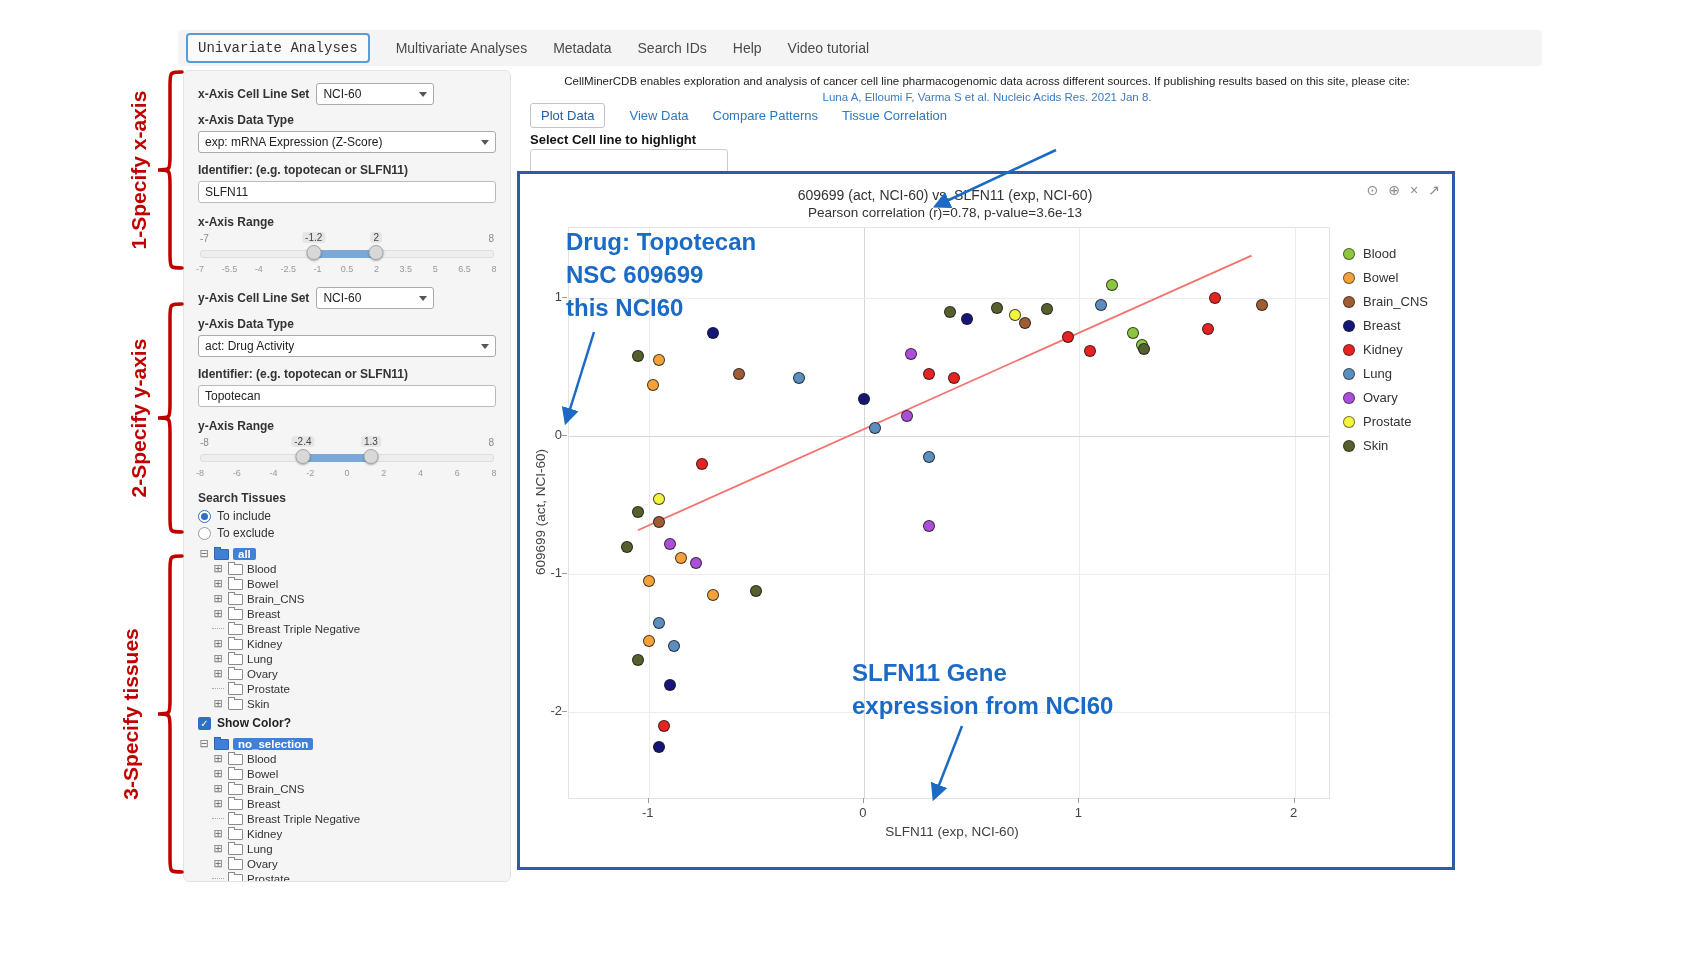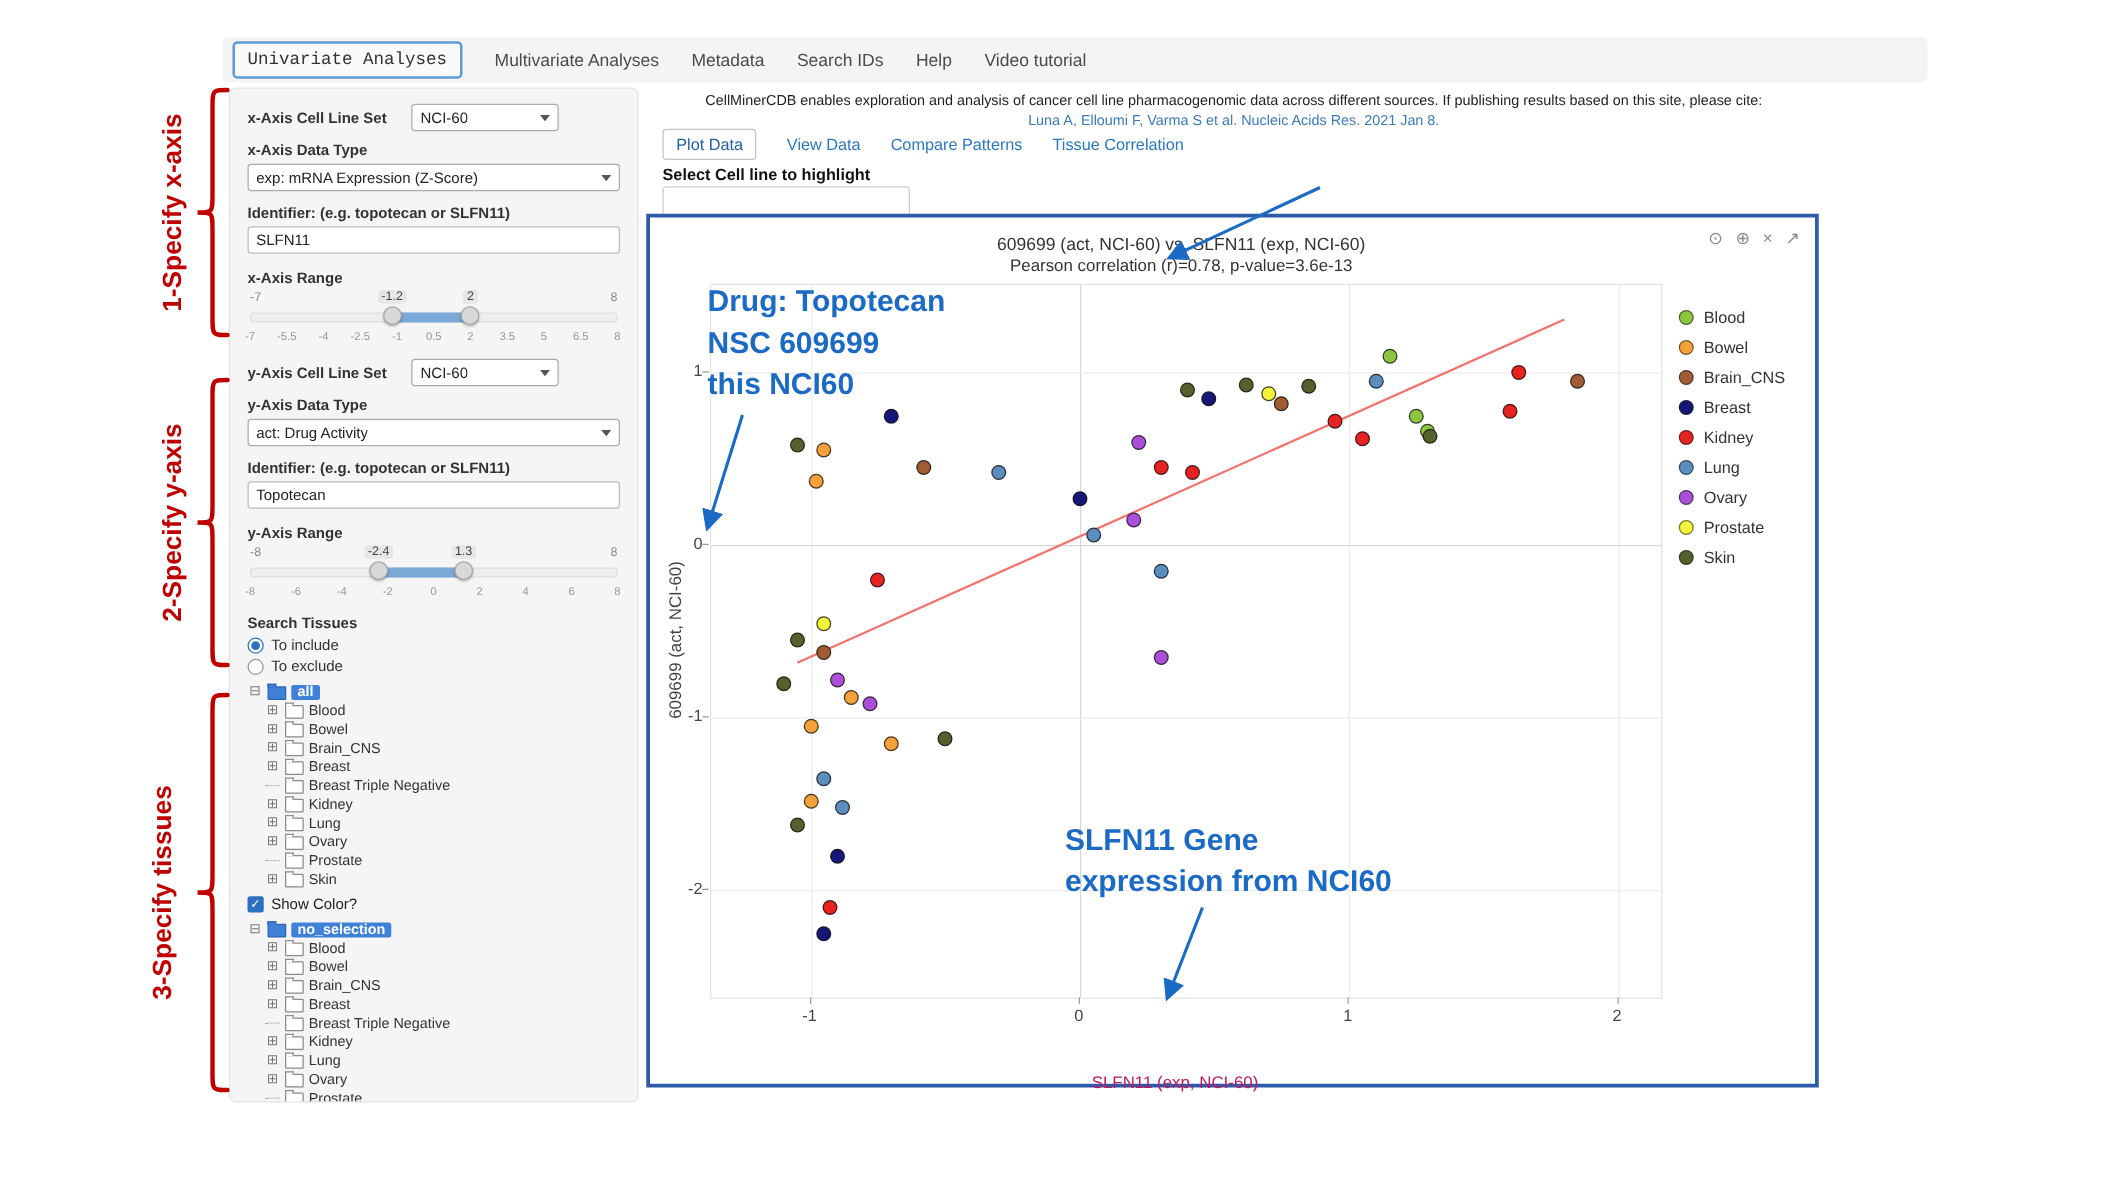--- a/index.html
+++ b/index.html
@@ -12,21 +12,21 @@
   .nav-item{cursor:pointer;white-space:nowrap;}
   .nav-active{border:2px solid #5b9bd5;border-radius:4px;padding:5px 10px;background:#fafafa;color:#333;font-family:Liberation Mono, monospace;}
 
   
   .step-label{position:absolute;transform:translate(-50%,-50%) rotate(-90deg);font-weight:bold;font-size:21px;white-space:nowrap;z-index:55;}
 
   
   .sidebar{position:absolute;left:183px;top:70px;width:328px;height:812px;background:#f5f5f5;border:1px solid #e3e3e3;
            border-radius:6px;padding:12px 14px;box-sizing:border-box;overflow:hidden;}
   .sb-label{font-size:12px;font-weight:bold;color:#333;margin:8px 0 4px;}
-  .sb-row{display:flex;align-items:center;gap:20px;margin-bottom:2px;}
+  .sb-row{display:flex;align-items:center;gap:7px;margin-bottom:2px;}
   .sb-row .sb-label{margin:0;}
   .select{display:inline-flex;align-items:center;justify-content:space-between;background:#fff;border:1px solid #ababab;
           border-radius:3px;height:22px;padding:0 6px;font-size:12px;color:#222;cursor:pointer;box-sizing:border-box;}
   .select.sm{width:118px;}
   .select.full{width:100%;margin-bottom:2px;}
   .sel-val{white-space:nowrap;overflow:hidden;text-overflow:ellipsis;}
   .caret{width:0;height:0;border-left:4px solid transparent;border-right:4px solid transparent;border-top:5px solid #555;margin-left:6px;flex:none;}
   .sb-input{width:100%;box-sizing:border-box;height:22px;border:1px solid #bbb;border-radius:3px;font-size:12px;
             padding:0 6px;color:#222;background:#fff;margin-bottom:4px;font-family:"Liberation Sans",sans-serif;}
 
@@ -41,21 +41,21 @@
   .sl-tick{position:absolute;top:31px;transform:translateX(-50%);font-size:9px;color:#999;}
 
   
   .radio-row{display:flex;align-items:center;gap:6px;margin:3px 0;cursor:pointer;}
   .radio{width:13px;height:13px;border-radius:50%;border:1px solid #999;background:#fff;box-sizing:border-box;position:relative;flex:none;}
   .radio.checked{border-color:#2f71c1;}
   .radio.checked::after{content:"";position:absolute;inset:2px;border-radius:50%;background:#2f71c1;}
   .radio-label{font-size:12px;color:#333;}
   .check-row{display:flex;align-items:center;gap:6px;margin:5px 0;cursor:pointer;}
   .checkbox{width:13px;height:13px;border-radius:2px;background:#2f71c1;color:#fff;font-size:10px;line-height:13px;text-align:center;flex:none;}
-  .check-label{font-size:12px;font-weight:400;color:#222;}
+  .check-label{font-size:12px;font-weight:700;color:#222;}
 
   
   .tree{margin:6px 0 2px;}
   .tnode{display:flex;align-items:center;gap:4px;height:15px;font-size:11.5px;color:#333;}
   .tnode.child{padding-left:14px;}
   .texp{font-size:11px;color:#777;width:12px;text-align:center;flex:none;cursor:pointer;line-height:11px;}
   .tdash{width:12px;border-top:1px dotted #aaa;flex:none;}
   .tfolder{width:13px;height:9px;border:1px solid #8b8b8b;border-radius:1px;position:relative;background:#fff;flex:none;margin-top:2px;}
   .tfolder::before{content:"";position:absolute;top:-3px;left:-1px;width:5px;height:2px;background:#fff;border:1px solid #8b8b8b;border-bottom:none;}
   .root-folder{background:#3f7fd6;border-color:#2f66b0;}
@@ -82,21 +82,21 @@
   .gridline-v{position:absolute;top:0;bottom:0;width:1px;background:#ececec;z-index:1;}
   .gridline-h{position:absolute;left:0;right:0;height:1px;background:#ececec;z-index:1;}
   .zero{background:#d7d7d7;}
   #plot-svg{position:absolute;left:0;top:0;z-index:2;}
   .point{position:absolute;width:12px;height:12px;border-radius:50%;border:1px solid rgba(25,25,25,.8);box-sizing:border-box;
          transform:translate(-50%,-50%);z-index:3;cursor:pointer;}
   .xtick{position:absolute;transform:translateX(-50%);font-size:13px;color:#444;top:631px;}
   .ytick{position:absolute;width:34px;text-align:right;font-size:13px;color:#444;left:8px;}
   .xtick-mark{position:absolute;width:1px;height:5px;background:#999;top:624px;}
   .ytick-mark{position:absolute;height:1px;width:5px;background:#999;left:42px;}
-  .xaxis-label{position:absolute;left:40px;top:650px;width:760px;text-align:center;font-size:13.5px;color:#be185d;margin-top:34px;}
+  .xaxis-label{position:absolute;left:52px;top:650px;width:760px;text-align:center;font-size:13.5px;color:#404040;}
   .yaxis-label{position:absolute;left:20px;top:338px;transform:translate(-50%,-50%) rotate(-90deg);font-size:13.5px;color:#444;white-space:nowrap;}
   .legend{position:absolute;left:823px;top:72px;display:flex;flex-direction:column;gap:9px;font-size:13px;color:#333;z-index:4;}
   .legend-item{display:flex;align-items:center;gap:8px;cursor:pointer;}
   .legend-dot{width:12px;height:12px;border-radius:50%;border:1px solid rgba(30,30,30,.6);box-sizing:border-box;flex:none;}
 
   
   .callout{position:absolute;font-weight:bold;font-size:24px;line-height:33px;white-space:nowrap;z-index:40;}
 
   
   .overlay{position:absolute;left:0;top:0;width:1700px;height:956px;pointer-events:none;z-index:60;}

